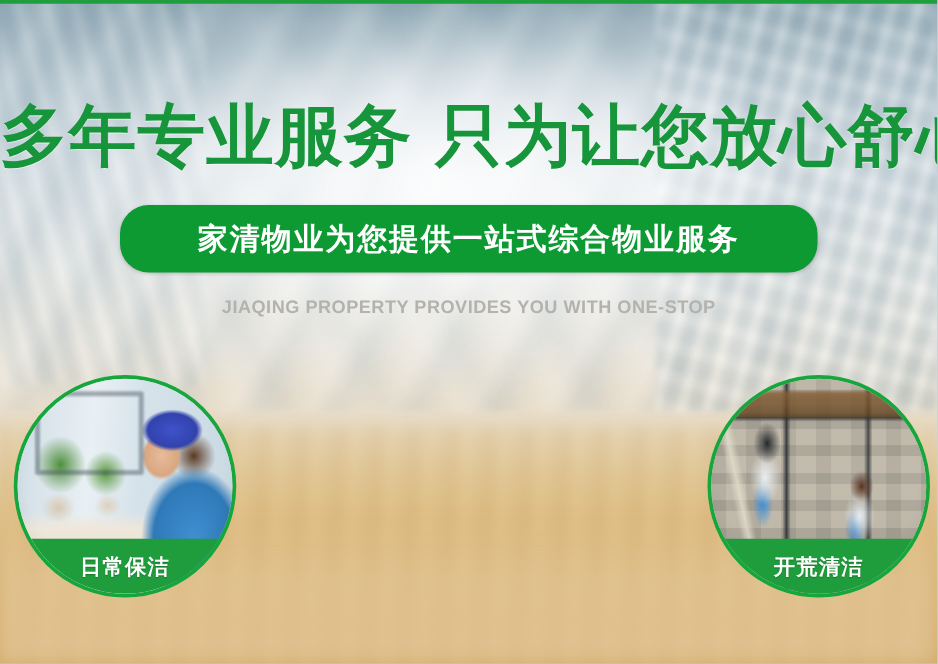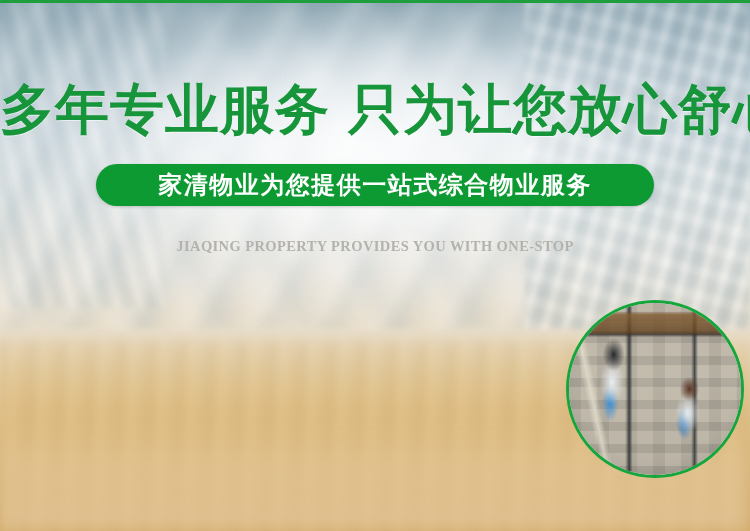--- a/index.html
+++ b/index.html
@@ -118,21 +118,21 @@
     color:#17953a;
     letter-spacing:1px;
     white-space:nowrap;
     text-shadow:0 1px 0 rgba(255,255,255,.55);
   }
   .headline .gap{ display:inline-block; width:18px; }
 
   
   .pill{
     position:absolute; left:96px; top:164px;
-    width:558px; height:42px;
+    width:558px; height:54px;
     background:#0d9a33;
     border-radius:23px;
     display:flex; align-items:center; justify-content:center;
     box-shadow:0 1px 3px rgba(0,0,0,.18);
   }
   .pill-text{
     color:#ffffff;
     font-size:24px;
     font-weight:bold;
     letter-spacing:1.5px;
@@ -142,21 +142,21 @@
   
   .tagline{
     position:absolute; left:0; top:234px; width:100%;
     text-align:center;
     color:#b4b2ad;
     font-size:14.5px;
     font-weight:bold;
     letter-spacing:.4px;
     line-height:25px;
   }
-  .tagline div{ white-space:nowrap;font-family:Liberation Serif, serif; }
+  .tagline div{ white-space:nowrap; }
 
   
   .circles{
     position:absolute; left:0; top:300px; width:750px; height:180px;
   }
   .circle{
     position:absolute;
     width:178px; height:178px;
     top:0;
     border-radius:50%;
@@ -332,22 +332,32 @@
   <div class="pill">
     <span class="pill-text">家清物业为您提供一站式综合物业服务</span>
   </div>
 
   <div class="tagline">
     <div>JIAQING PROPERTY PROVIDES YOU WITH ONE-STOP</div>
   </div>
 
   <div class="circles">
 
+    <div class="circle c1">
+      <div class="photo p1"></div>
+      <div class="vign"></div>
+      <div class="label-band">
+        <span>日常保洁</span>
+      </div>
+    </div>
 
 
 
     <div class="circle c4">
       <div class="photo p4"></div>
       <div class="vign"></div>
+      <div class="label-band">
+        <span>开荒清洁</span>
+      </div>
     </div>
 
   </div>
 </div>
 
 </body></html>

